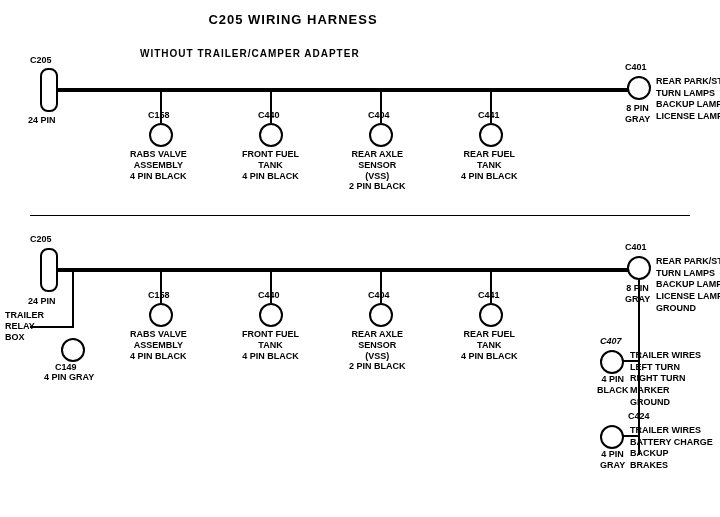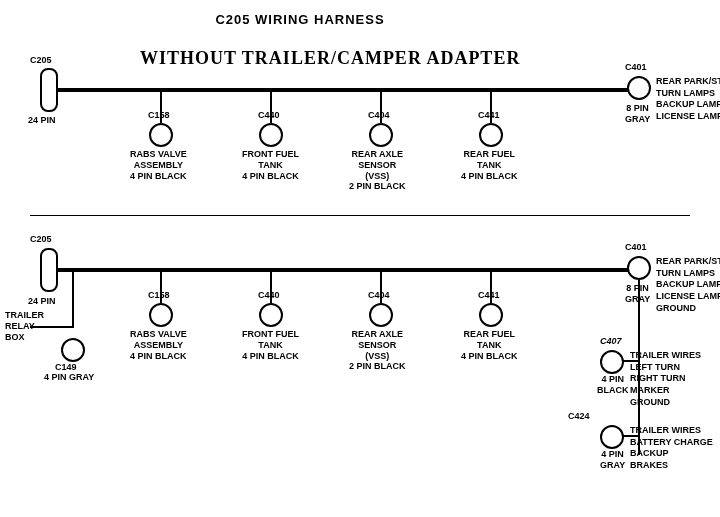--- a/index.html
+++ b/index.html
@@ -69,23 +69,23 @@
       height: 1px;
       background: #000;
       left: 30px;
     }
   </style>
 </head>
 <body>
 
 <div class="diagram-area">
 
-  <div class="page-title" style="position:absolute;top:6px;left:12px;width:576px;">C205 WIRING HARNESS</div>
+  <div class="page-title" style="position:absolute;top:6px;left:5px;width:576px;">C205 WIRING HARNESS</div>
 
-  <div class="section-title" style="top:48px;left:140px;font-size:18px;font-family:Liberation Serif, serif;">WITHOUT  TRAILER/CAMPER  ADAPTER</div>
+  <div class="section-title" style="top:48px;left:140px;font-size:10px;">WITHOUT  TRAILER/CAMPER  ADAPTER</div>
 
   <div class="hline" style="top:88px;left:55px;width:590px;"></div>
 
   <div class="connector-rect" style="top:68px;left:40px;width:18px;height:44px;border-radius:8px;"></div>
   <div class="label" style="top:55px;left:30px;">C205</div>
   <div class="label" style="top:115px;left:28px;">24 PIN</div>
 
   <div class="connector" style="top:76px;left:627px;width:24px;height:24px;"></div>
   <div class="label" style="top:62px;left:625px;">C401</div>
   <div class="label" style="top:76px;left:656px;text-align:left;line-height:1.3;">REAR PARK/STOP<br>TURN LAMPS<br>BACKUP LAMPS<br>LICENSE LAMPS</div>
@@ -158,17 +158,17 @@
   <div class="vline" style="top:280px;left:638px;height:175px;width:2px;"></div>
 
   <div class="hline" style="top:360px;left:615px;width:24px;height:2px;"></div>
   <div class="connector" style="top:350px;left:600px;width:24px;height:24px;"></div>
   <div class="label" style="top:336px;left:600px;font-style:italic;">C407</div>
   <div class="label" style="top:350px;left:630px;text-align:left;line-height:1.3;">TRAILER WIRES<br>LEFT TURN<br>RIGHT TURN<br>MARKER<br>GROUND</div>
   <div class="label" style="top:374px;left:597px;">4 PIN<br>BLACK</div>
 
   <div class="hline" style="top:435px;left:615px;width:24px;height:2px;"></div>
   <div class="connector" style="top:425px;left:600px;width:24px;height:24px;"></div>
-  <div class="label" style="top:411px;left:568px;">C424</div>
+  <div class="label" style="top:411px;left:628px;">C424</div>
   <div class="label" style="top:425px;left:630px;text-align:left;line-height:1.3;">TRAILER WIRES<br>BATTERY CHARGE<br>BACKUP<br>BRAKES</div>
   <div class="label" style="top:449px;left:600px;">4 PIN<br>GRAY</div>
 
 </div>
 
 </body></html>

